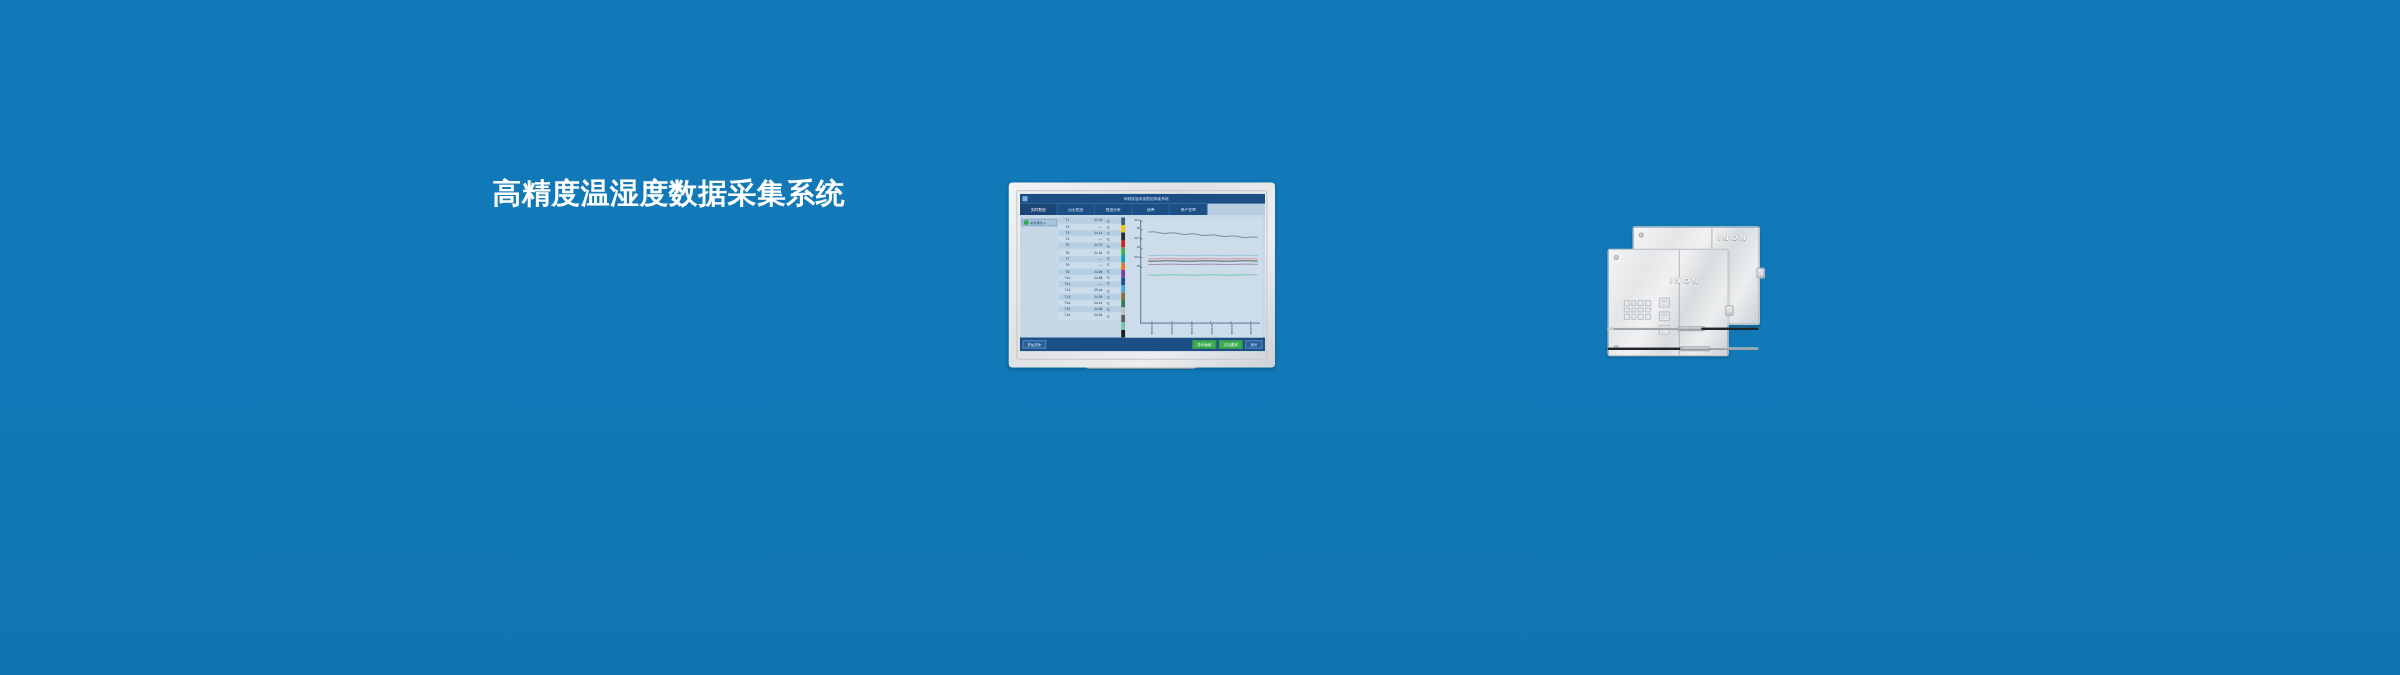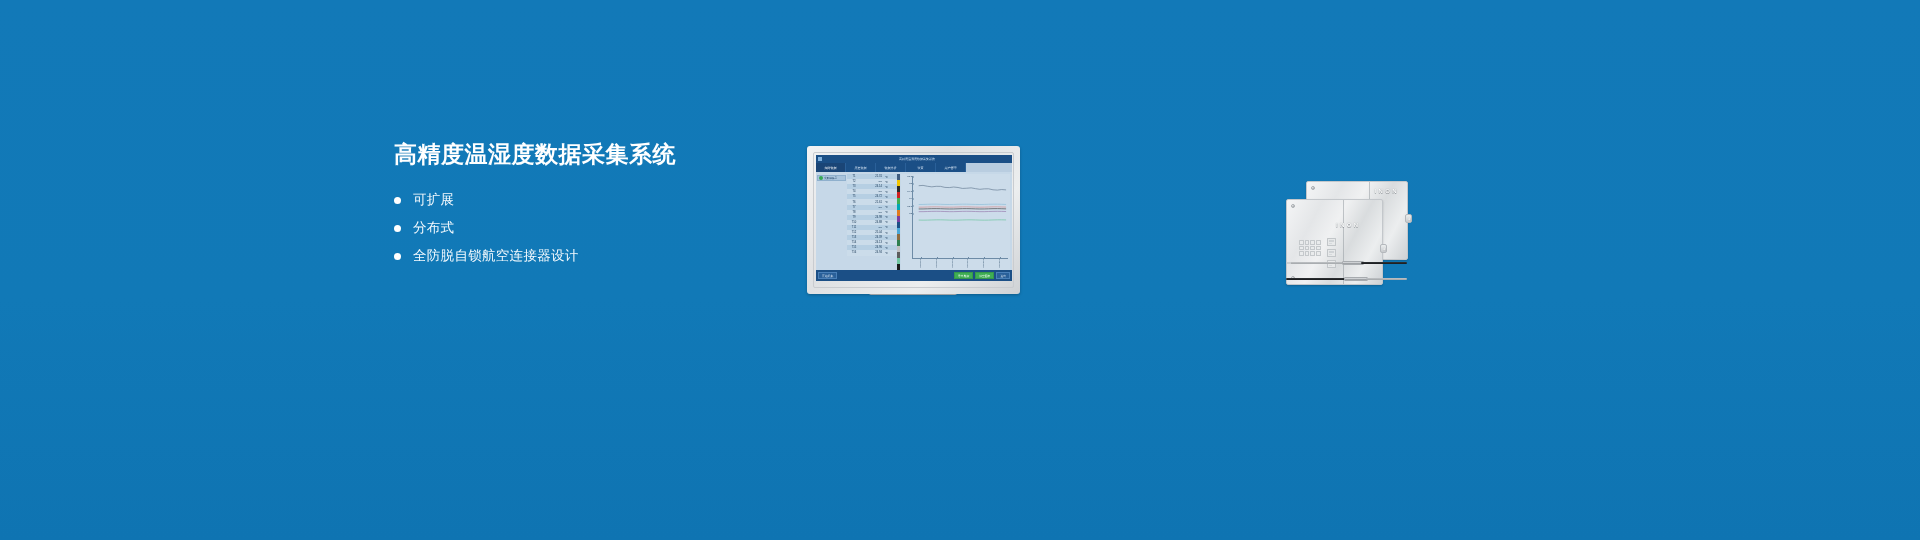--- a/index.html
+++ b/index.html
@@ -389,34 +389,20 @@
 </style>
 </head>
 <body>
 
 <div id="banner">
 
   <div class="copy">
     <div class="headline">高精度温湿度数据采集系统</div>
 
 
-    <div class="bullets">
-      <div class="bullet">
-        <span class="dot"></span>
-        <span class="bullet-label">可扩展</span>
-      </div>
-      <div class="bullet">
-        <span class="dot"></span>
-        <span class="bullet-label">分布式</span>
-      </div>
-      <div class="bullet">
-        <span class="dot"></span>
-        <span class="bullet-label">全防脱自锁航空连接器设计</span>
-      </div>
-    </div>
   </div>
 
   <div class="monitor-stand"></div>
   <div class="monitor">
     <div class="monitor-bezel-inner"></div>
 
     <div class="screen">
 
       <div class="app-titlebar">
         <span class="tb-icon"></span>

